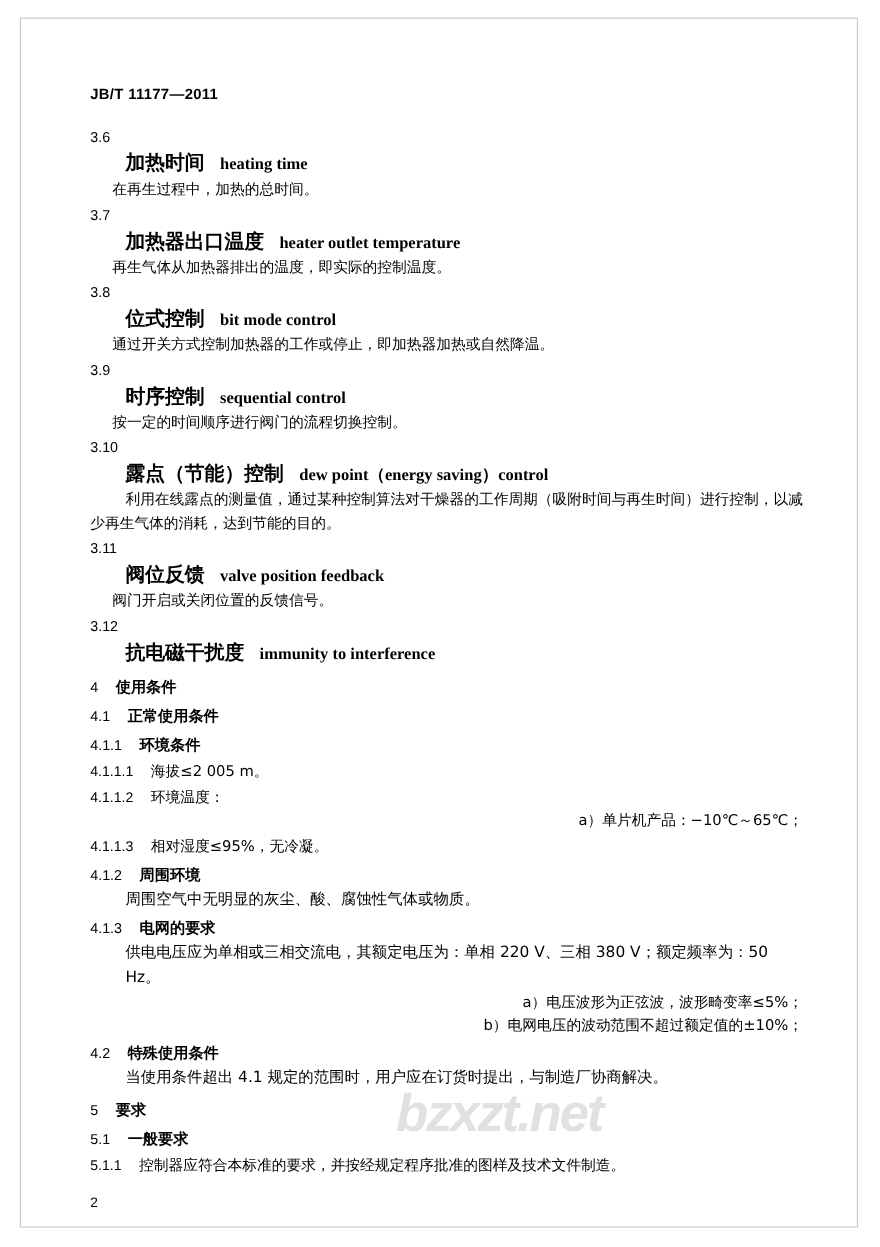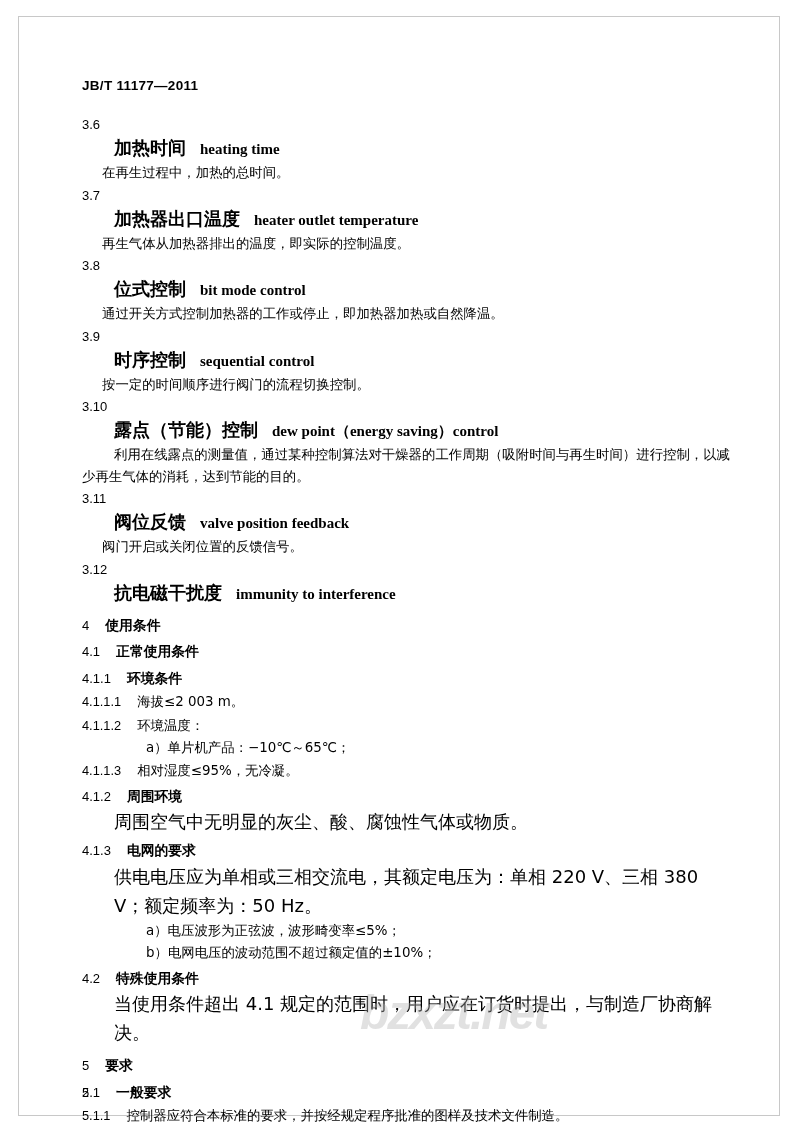--- a/index.html
+++ b/index.html
@@ -91,21 +91,21 @@
     font-size: 13px;
   }
   .clause .ctitle {
     margin-left: 16px;
     font-weight: bold;
     font-family: "DejaVu Sans", sans-serif;
     font-size: 13.8px;
   }
   .clause-body {
     font-family: "DejaVu Sans", sans-serif;
-    font-size: 18px;
+    font-size: 14px;
     line-height: 1.62;
   }
   .inline-clause {
     font-family: "DejaVu Sans", sans-serif;
     font-size: 13.4px;
     line-height: 1.62;
     margin-top: 2px;
   }
   .inline-clause .cnum {
     font-family: "Liberation Sans", sans-serif;
@@ -113,20 +113,21 @@
     text-align: right;
   }
   .inline-clause .ctext {
     margin-left: 16px;
   }
   .listitem {
     font-family: "DejaVu Sans", sans-serif;
     font-size: 13.4px;
     line-height: 1.62;
     margin-left: 64px;
+    text-align: right;
   }
   .indent1 {
     margin-left: 32px;
   }
   .page-num {
     position: absolute;
     left: 82px;
     top: 1086px;
     font-family: "Liberation Sans", sans-serif;
     font-size: 12.5px;
@@ -205,21 +206,21 @@
 
     <div class="clause sp2">
       <span class="cnum">4.1</span><span class="ctitle">正常使用条件</span>
     </div>
 
     <div class="clause sp2">
       <span class="cnum">4.1.1</span><span class="ctitle">环境条件</span>
     </div>
 
     <div class="inline-clause">
-      <span class="cnum">4.1.1.1</span><span class="ctext">海拔≤2 003 m。</span>
+      <span class="cnum">4.1.1.1</span><span class="ctext">海拔≤2 005 m。</span>
     </div>
 
     <div class="inline-clause">
       <span class="cnum">4.1.1.2</span><span class="ctext">环境温度：</span>
     </div>
     <div class="listitem">a）单片机产品：−10℃～65℃；</div>
 
     <div class="inline-clause">
       <span class="cnum">4.1.1.3</span><span class="ctext">相对湿度≤95%，无冷凝。</span>
     </div>

